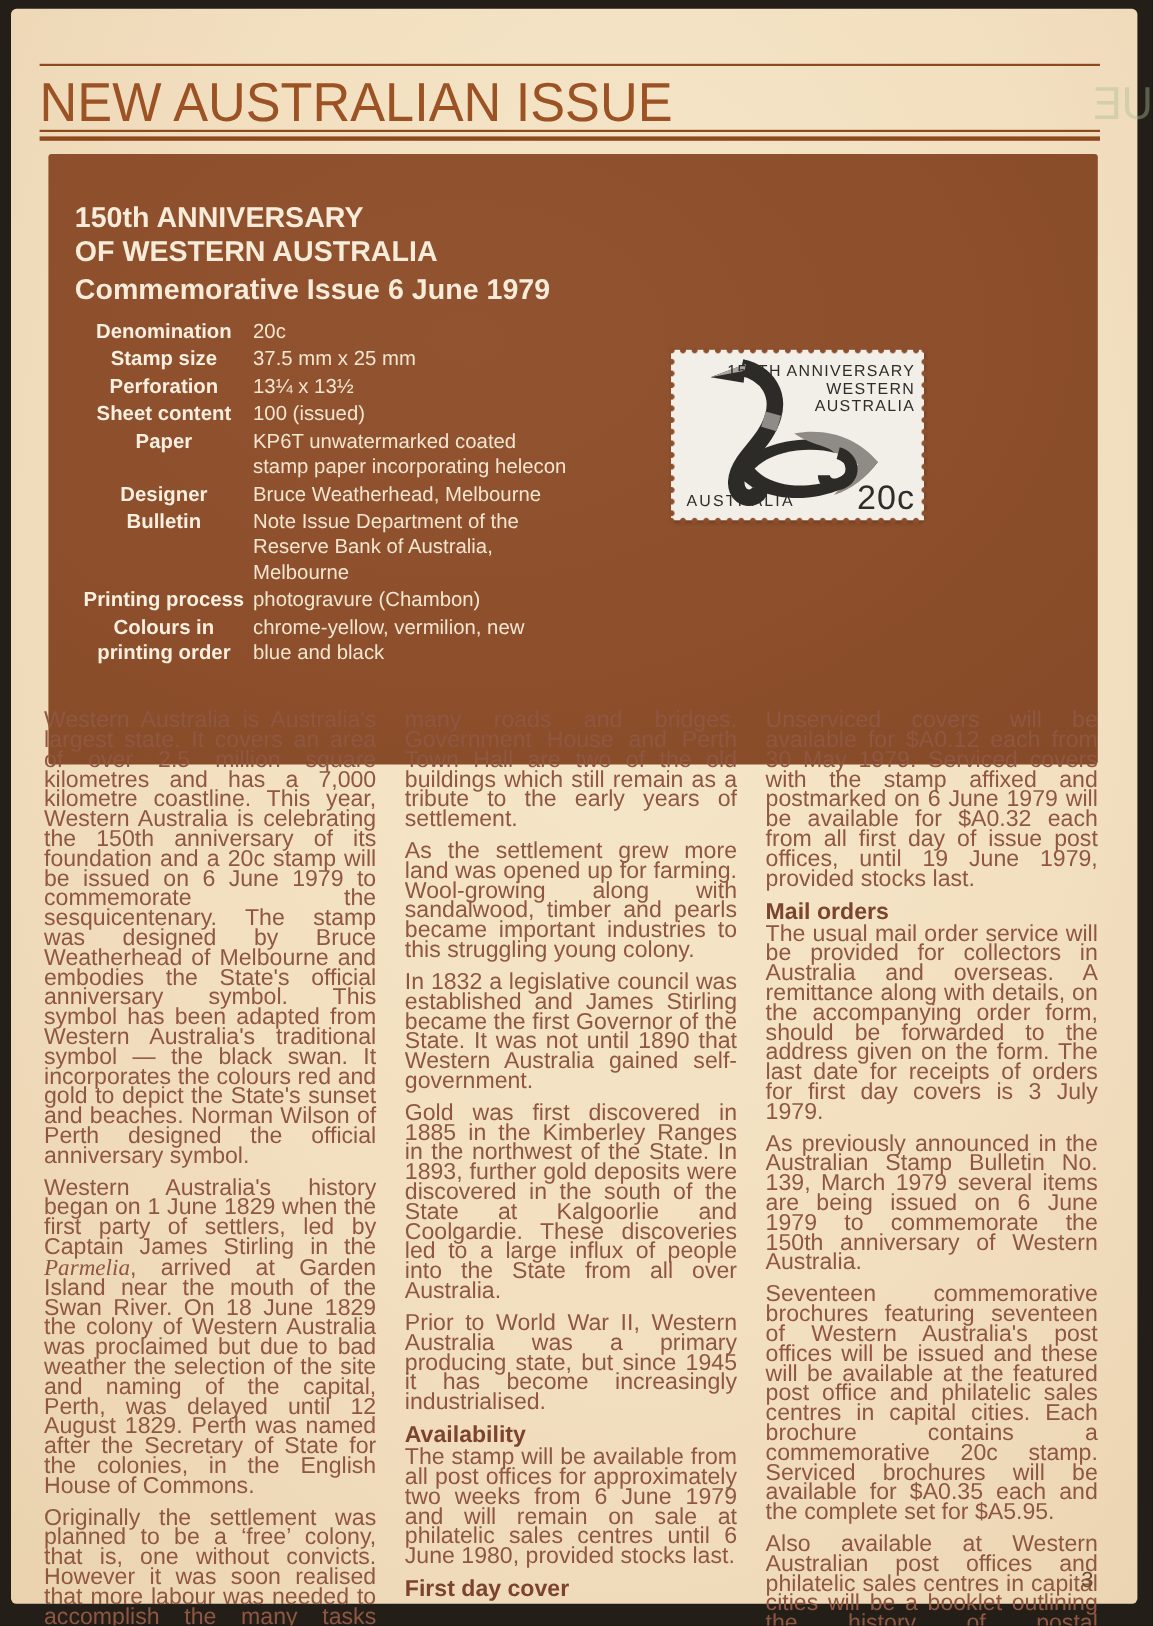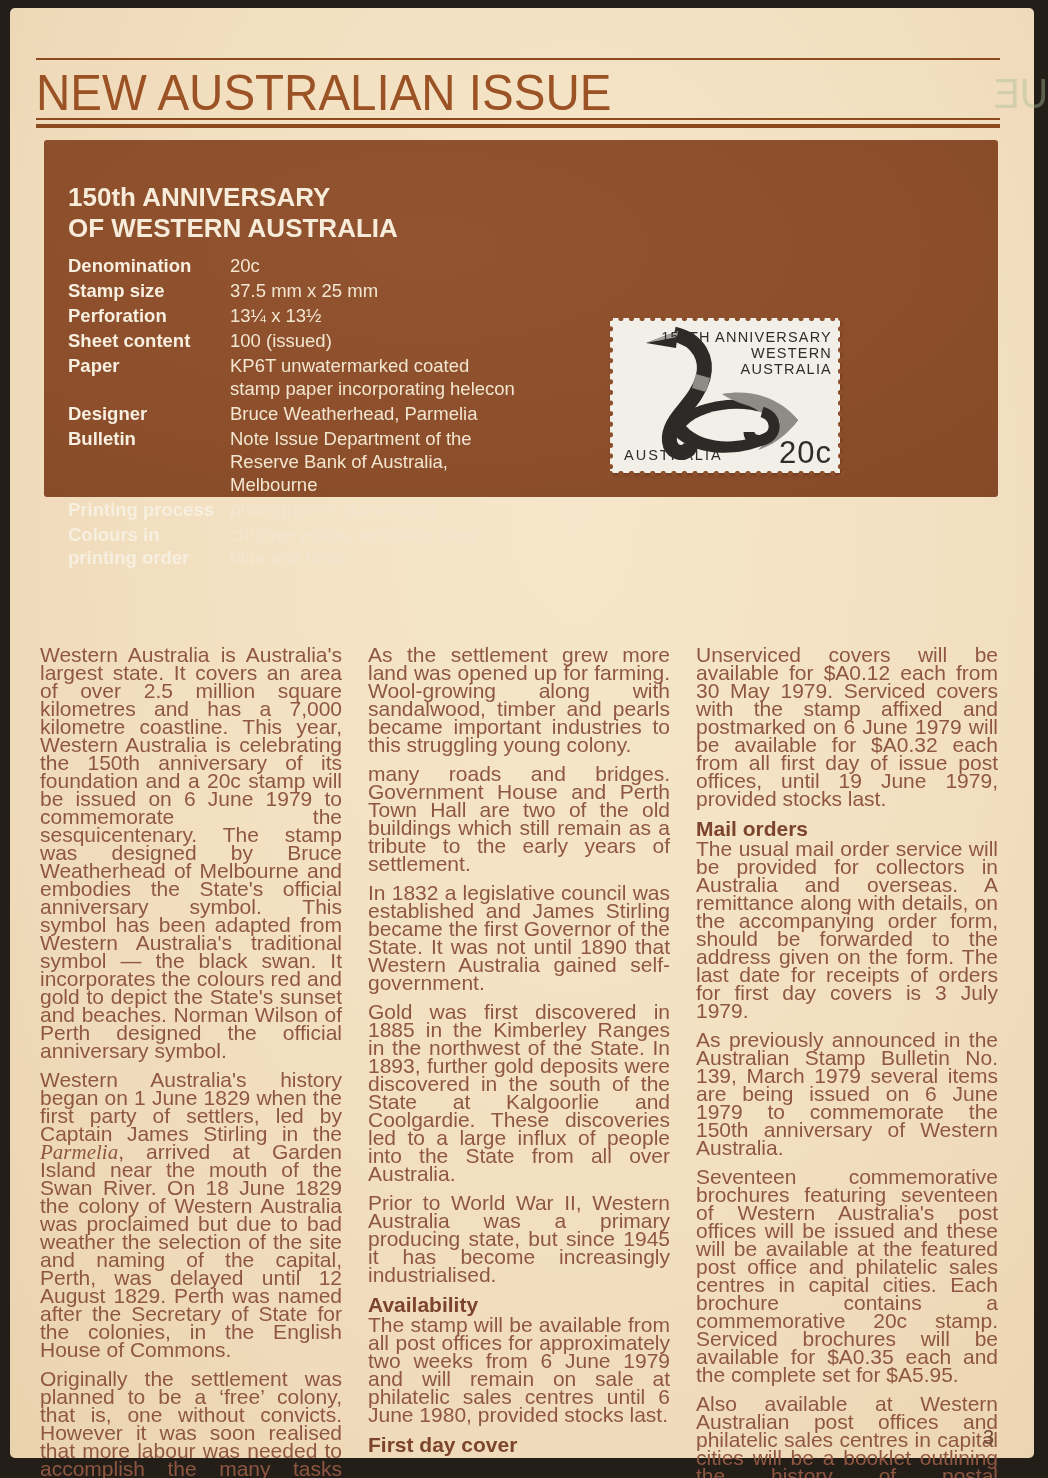--- a/index.html
+++ b/index.html
@@ -10,28 +10,28 @@
   
   .rule-top{position:absolute;left:26px;right:34px;top:50px;height:2px;background:#8e4a1f;}
   .masthead{position:absolute;left:26px;top:56px;margin:0;font-size:50px;font-weight:400;
             color:#9b5224;letter-spacing:0px;transform:scaleX(.95);transform-origin:0 50%;
             white-space:nowrap;}
   .ghost{position:absolute;right:40px;top:62px;font-size:42px;white-space:nowrap;
          color:#a9bd95;opacity:.42;transform:scaleX(-0.93);transform-origin:100% 50%;}
   .rule-mid{position:absolute;left:26px;right:34px;top:110px;height:4px;
             border-top:2px solid #8e4a1f;border-bottom:4px solid #8e4a1f;}
   
-  .infobox{position:absolute;left:34px;top:132px;width:954px;height:357px;border-radius:3px;
+  .infobox{position:absolute;left:34px;top:132px;width:954px;height:555px;border-radius:3px;
            background:radial-gradient(ellipse at 40% 30%, #925330 0%, #8c4e2b 60%, #854a28 100%);
            padding:42px 26px 0 24px;box-sizing:border-box;color:#f3e8d4;}
   .infobox h2{margin:0;font-size:26px;line-height:31px;color:#f6ecd9;}
   .infobox .subtitle{margin:4px 0 0 0;font-size:26px;line-height:31px;font-weight:bold;color:#f6ecd9;}
   .spec-grid{margin-top:10px;display:grid;grid-template-columns:162px 286px;row-gap:1px;
              font-size:18.5px;line-height:23px;}
-  .spec-label{font-weight:bold;color:#f7efdf;padding-bottom:1px;}
+  .spec-label{font-weight:bold;color:#f7efdf;padding-bottom:1px;text-align:center;}
   .spec-value{color:#f2e6d0;padding-bottom:1px;}
   
   .stamp{position:absolute;left:566px;top:178px;width:230px;height:155px;
          background:#f1efe8;box-shadow:1px 2px 3px rgba(40,20,5,.25);}
   .perf{position:absolute;background-image:radial-gradient(circle,#8c4e2b 2.4px,rgba(140,78,43,0) 2.9px);}
   .pt{left:-5px;right:-5px;top:-4.5px;height:9px;background-size:10.6px 9px;}
   .pb{left:-5px;right:-5px;bottom:-4.5px;height:9px;background-size:10.6px 9px;}
   .pl{top:-5px;bottom:-5px;left:-4.5px;width:9px;background-size:9px 10.6px;}
   .pr{top:-5px;bottom:-5px;right:-4.5px;width:9px;background-size:9px 10.6px;}
   .stamp svg{position:absolute;inset:0;}
@@ -54,34 +54,35 @@
     <div class="rule-top"></div>
     <div class="ghost">NEW AUSTRALIAN ISSUE</div>
     <h1 class="masthead">NEW AUSTRALIAN ISSUE</h1>
     <div class="rule-mid"></div>
 
     <section class="infobox">
       <h2>
         <span>150th ANNIVERSARY</span><br>
         <span>OF WESTERN AUSTRALIA</span>
       </h2>
+      <p class="subtitle">Commemorative Issue 6 June 1979</p>
 
       <div class="spec-grid">
         <div class="spec-label">Denomination</div>
         <div class="spec-value">20c</div>
         <div class="spec-label">Stamp size</div>
         <div class="spec-value">37.5 mm x 25 mm</div>
         <div class="spec-label">Perforation</div>
         <div class="spec-value">13¼ x 13½</div>
         <div class="spec-label">Sheet content</div>
         <div class="spec-value">100 (issued)</div>
         <div class="spec-label">Paper</div>
         <div class="spec-value">KP6T unwatermarked coated stamp paper incorporating helecon</div>
         <div class="spec-label">Designer</div>
-        <div class="spec-value">Bruce Weatherhead, Parmelia</div>
+        <div class="spec-value">Bruce Weatherhead, Melbourne</div>
         <div class="spec-label">Bulletin</div>
         <div class="spec-value">Note Issue Department of the Reserve Bank of Australia, Melbourne</div>
         <div class="spec-label">Printing process</div>
         <div class="spec-value">photogravure (Chambon)</div>
         <div class="spec-label">Colours in printing order</div>
         <div class="spec-value">chrome-yellow, vermilion, new blue and black</div>
       </div>
 
       <div class="stamp">
         <div class="perf pt"></div>
@@ -114,22 +115,22 @@
       </div>
     </section>
 
     <div class="cols">
       <div class="col">
         <p>Western Australia is Australia's largest state. It covers an area of over 2.5 million square kilometres and has a 7,000 kilometre coastline. This year, Western Australia is celebrating the 150th anniversary of its foundation and a 20c stamp will be issued on 6 June 1979 to commemorate the sesquicentenary. The stamp was designed by Bruce Weatherhead of Melbourne and embodies the State's official anniversary symbol. This symbol has been adapted from Western Australia's traditional symbol — the black swan. It incorporates the colours red and gold to depict the State's sunset and beaches. Norman Wilson of Perth designed the official anniversary symbol.</p>
         <p><span>Western Australia's history began on 1 June 1829 when the first party of settlers, led by Captain James Stirling in the </span><i>Parmelia</i><span>, arrived at Garden Island near the mouth of the Swan River. On 18 June 1829 the colony of Western Australia was proclaimed but due to bad weather the selection of the site and naming of the capital, Perth, was delayed until 12 August 1829. Perth was named after the Secretary of State for the colonies, in the English House of Commons.</span></p>
         <p>Originally the settlement was planned to be a ‘free’ colony, that is, one without convicts. However it was soon realised that more labour was needed to accomplish the many tasks facing the new settlers. The first boat load of British convicts arrived in Western Australia on 1 June 1850. This cheap convict labour was used to build</p>
       </div>
       <div class="col">
+        <p>many roads and bridges. Government House and Perth Town Hall are two of the old buildings which still remain as a tribute to the early years of settlement.</p>
         <p>As the settlement grew more land was opened up for farming. Wool-growing along with sandalwood, timber and pearls became important industries to this struggling young colony.</p>
-        <p>many roads and bridges. Government House and Perth Town Hall are two of the old buildings which still remain as a tribute to the early years of settlement.</p>
         <p>In 1832 a legislative council was established and James Stirling became the first Governor of the State. It was not until 1890 that Western Australia gained self-government.</p>
         <p>Gold was first discovered in 1885 in the Kimberley Ranges in the northwest of the State. In 1893, further gold deposits were discovered in the south of the State at Kalgoorlie and Coolgardie. These discoveries led to a large influx of people into the State from all over Australia.</p>
         <p>Prior to World War II, Western Australia was a primary producing state, but since 1945 it has become increasingly industrialised.</p>
         <h3>Availability</h3>
         <p>The stamp will be available from all post offices for approximately two weeks from 6 June 1979 and will remain on sale at philatelic sales centres until 6 June 1980, provided stocks last.</p>
         <h3>First day cover</h3>
       </div>
       <div class="col">
         <p>Unserviced covers will be available for $A0.12 each from 30 May 1979. Serviced covers with the stamp affixed and postmarked on 6 June 1979 will be available for $A0.32 each from all first day of issue post offices, until 19 June 1979, provided stocks last.</p>
         <h3>Mail orders</h3>

